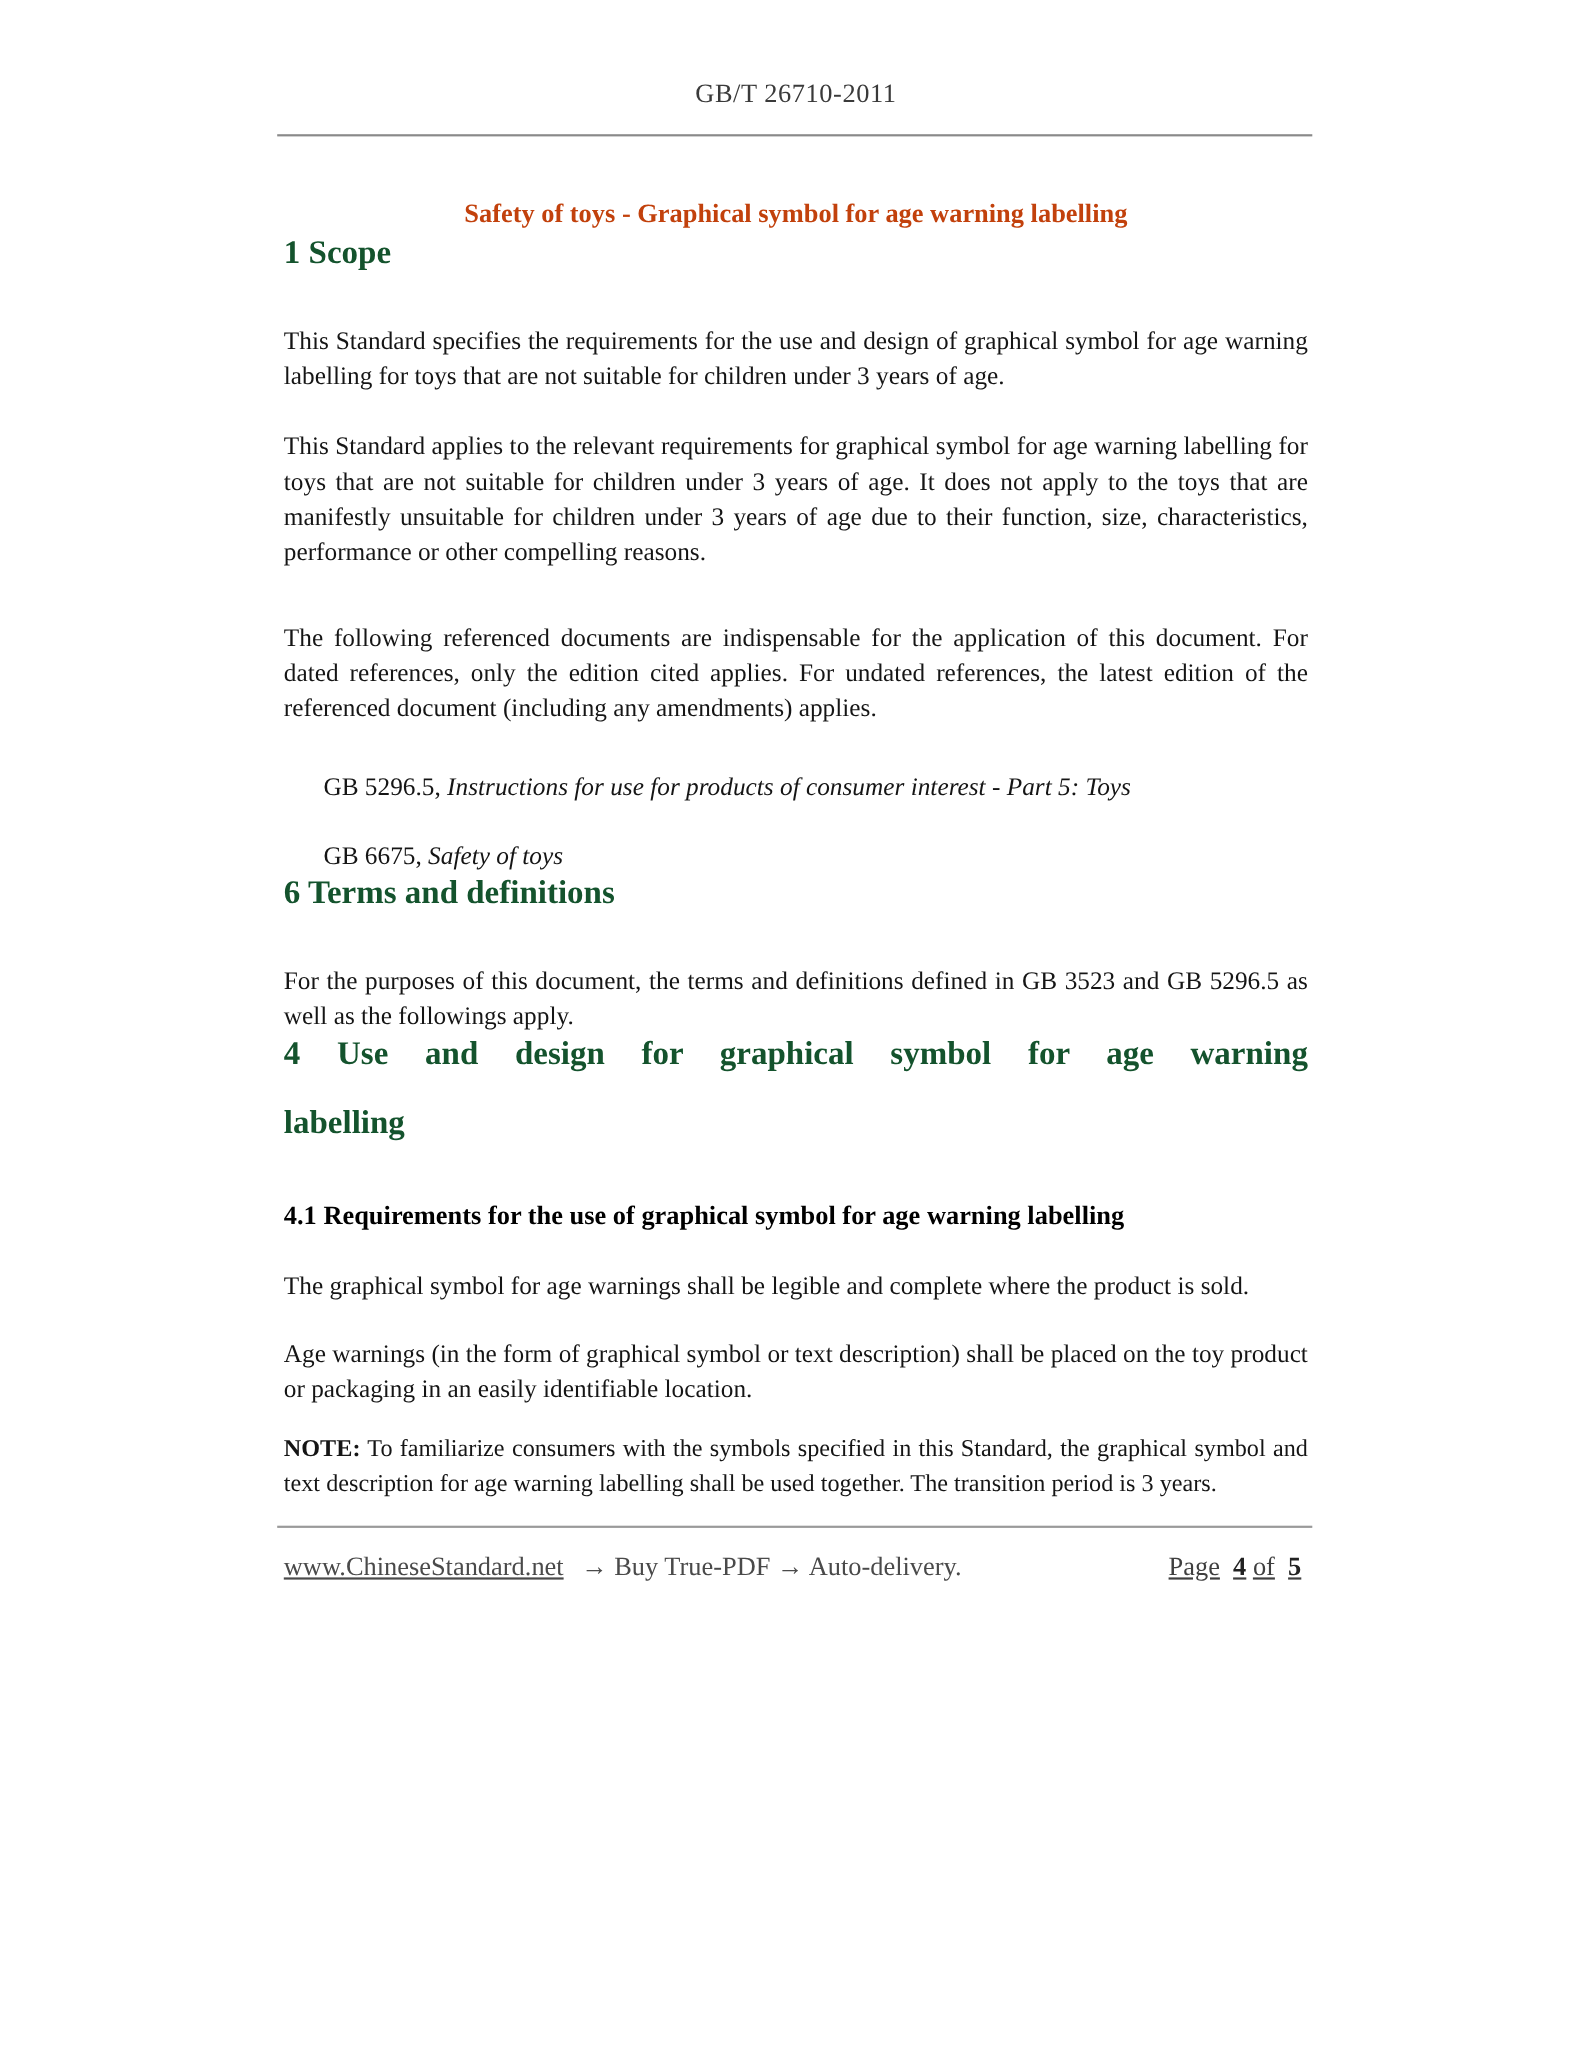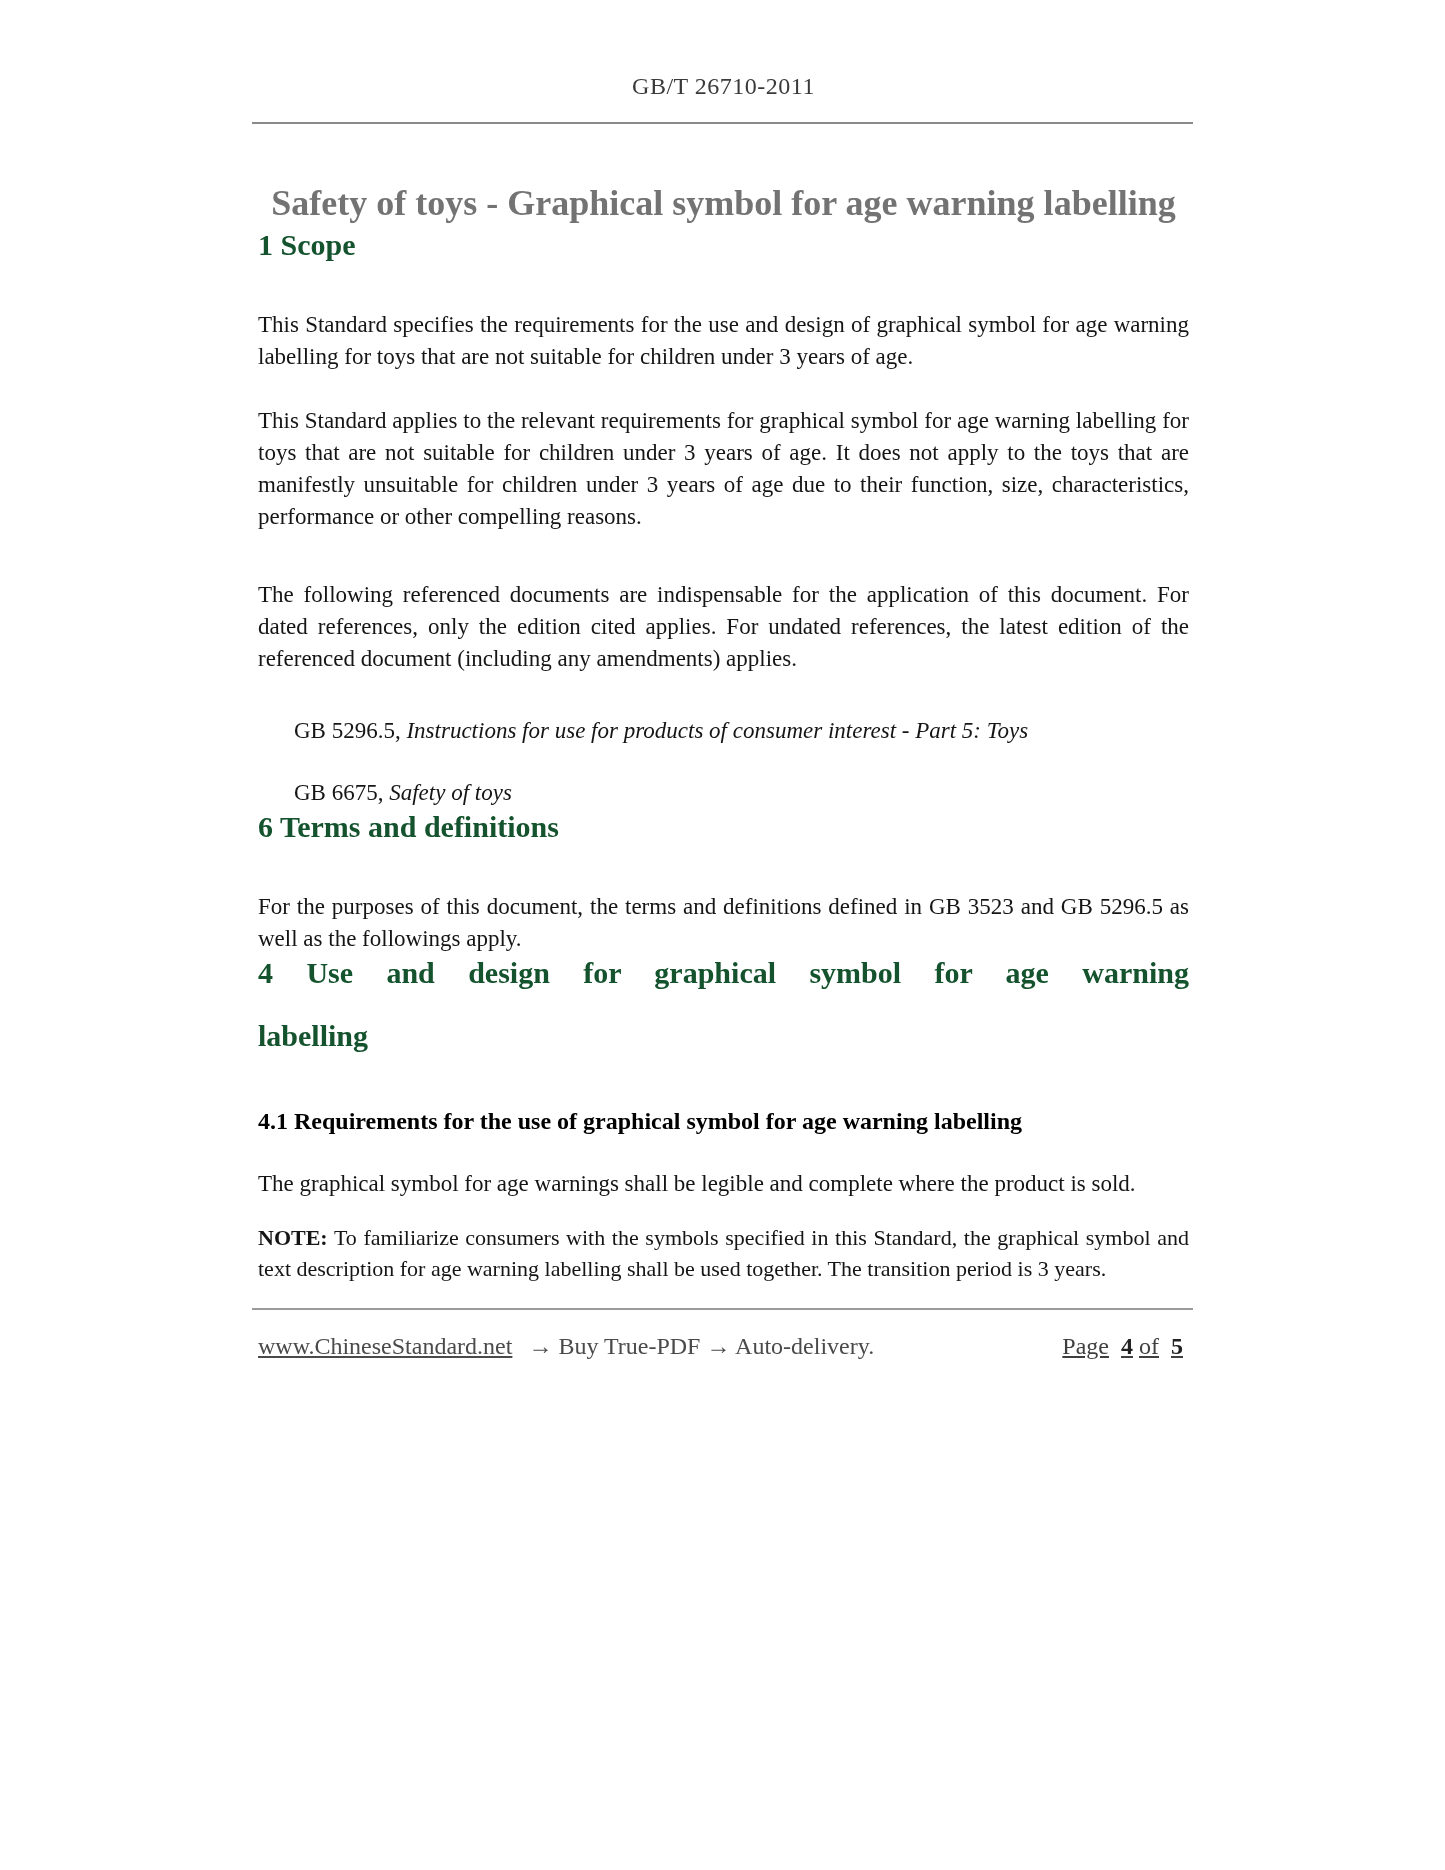--- a/index.html
+++ b/index.html
@@ -27,24 +27,24 @@
     letter-spacing: 0.5px;
   }
   .header-rule {
     border: none;
     border-top: 2px solid #8a8a8a;
     margin: 20px -4px 0 -6px;
   }
   .page-title {
     margin-top: 56px;
     text-align: center;
-    font-size: 36px;
+    font-size: 24px;
     font-weight: bold;
     line-height: 1.3;
-    color: #737373;
+    color: #c2410c;
   }
   h2.sec-heading {
     font-size: 30px;
     font-weight: bold;
     line-height: 1.2;
     margin: 0;
     color: #14532d;
   }
   .mt-scope   { margin-top: 128px; }
   .mt-norm    { margin-top: 48px; }
@@ -156,20 +156,21 @@
 
   <h2 class="sec-heading mt-four">
     <span class="h2-line1">4 Use and design for graphical symbol for age warning</span>
     <span class="h2-line2">labelling</span>
   </h2>
 
   <h3 class="sub-heading">4.1 Requirements for the use of graphical symbol for age warning labelling</h3>
 
   <p class="para mt-p32">The graphical symbol for age warnings shall be legible and complete where the product is sold.</p>
 
+  <p class="para mt-p30">Age warnings (in the form of graphical symbol or text description) shall be placed on the toy product or packaging in an easily identifiable location.</p>
 
   <p class="note">
     <span class="note-label">NOTE:</span><span> To familiarize consumers with the symbols specified in this Standard, the graphical symbol and text description for age warning labelling shall be used together. The transition period is 3 years.</span>
   </p>
 
   <hr class="footer-rule">
 
   <div class="footer">
     <div class="footer-left">
       <span class="site-link">www.ChineseStandard.net</span>

